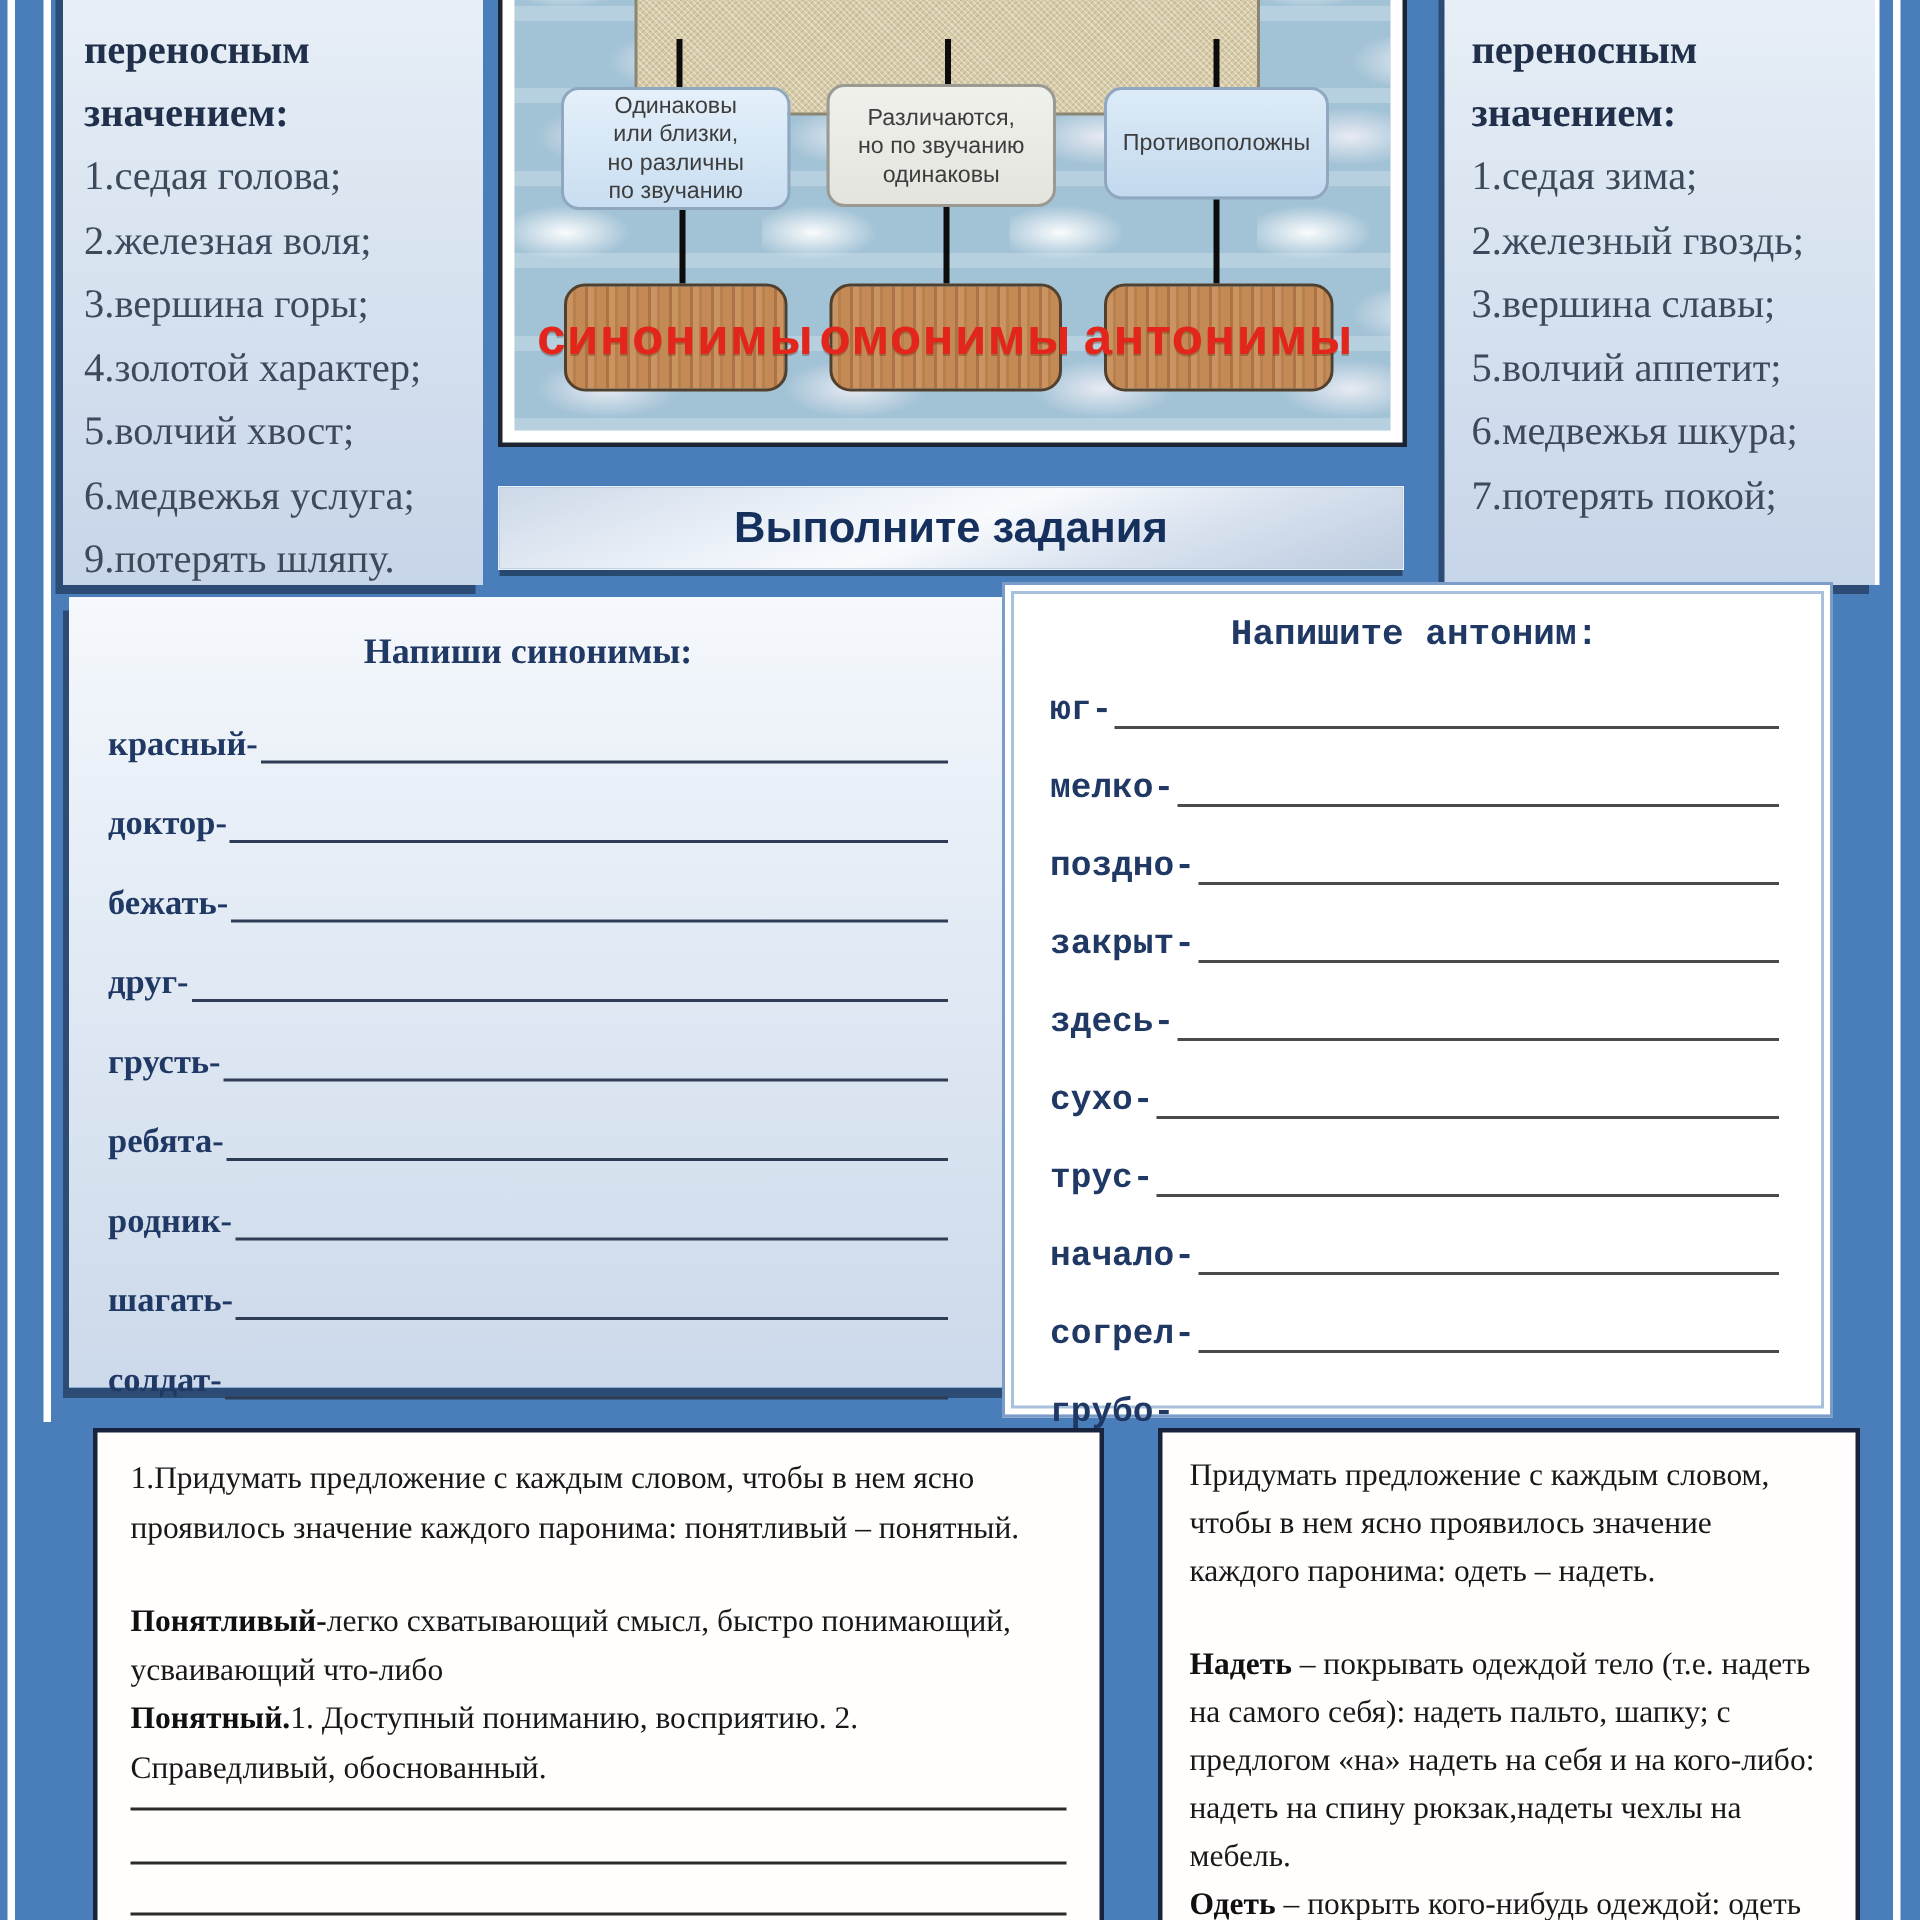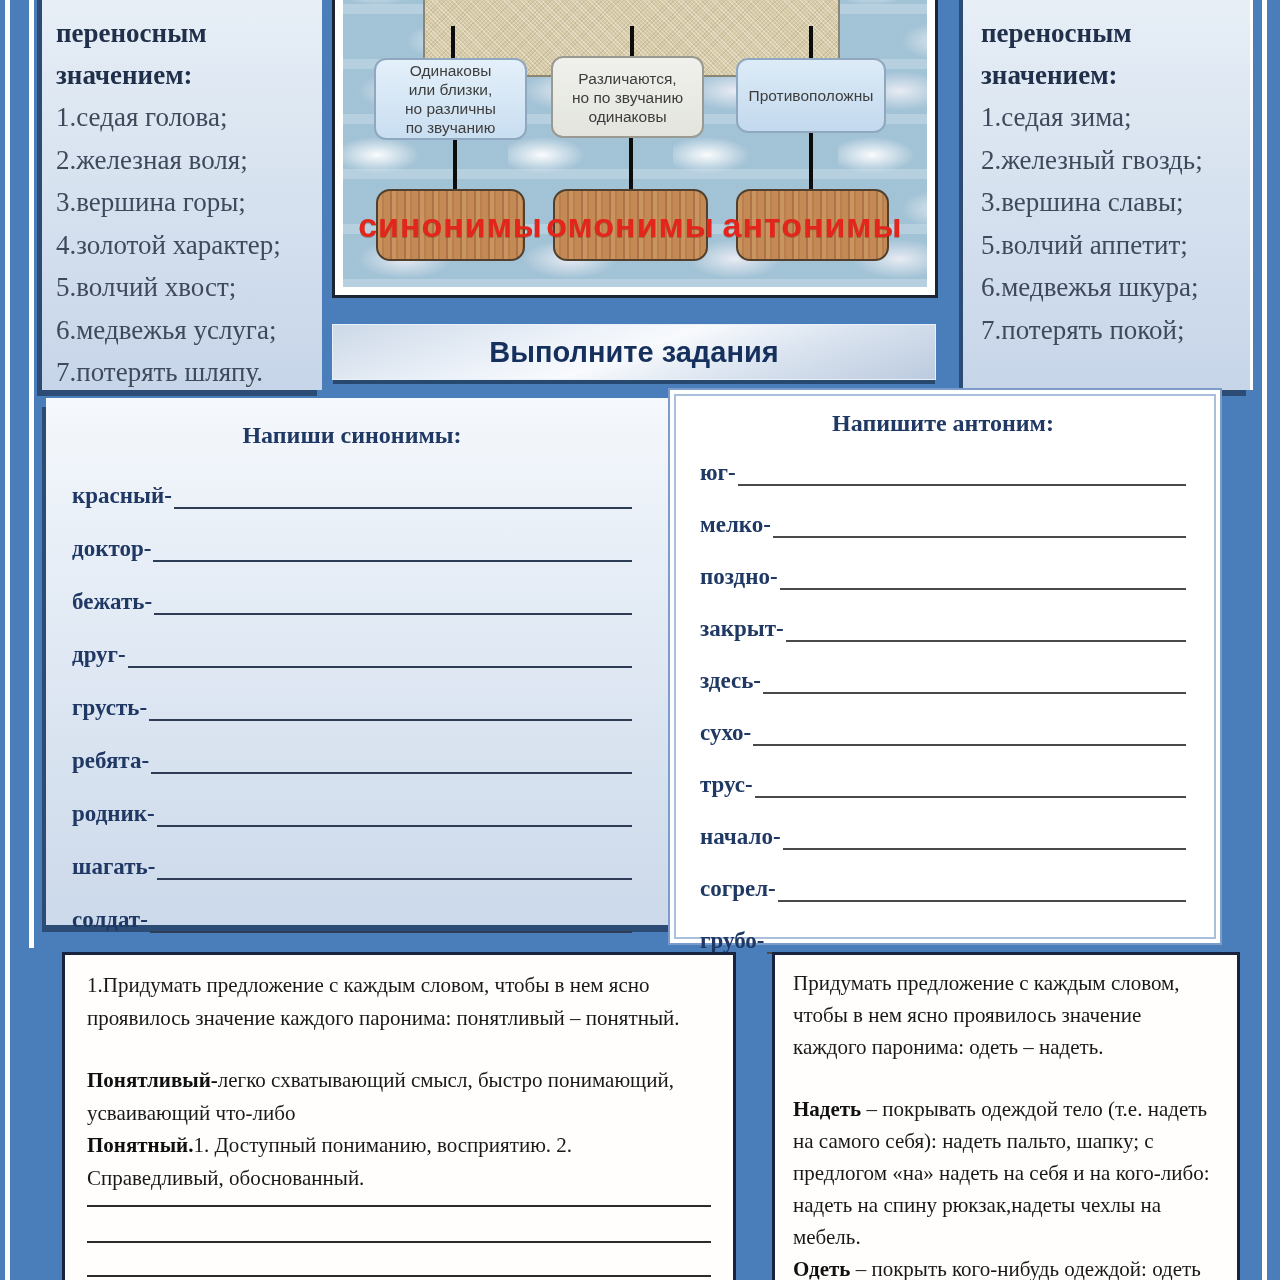--- a/index.html
+++ b/index.html
@@ -49,21 +49,21 @@
           display:flex;align-items:center;justify-content:center;
           font-family:"Liberation Sans", sans-serif;font-weight:bold;font-size:29px;color:#15305c;}
 
   
   .syn-panel{position:absolute;left:46px;top:398px;width:628px;height:527px;box-sizing:border-box;
              background:linear-gradient(180deg,#f5f8fc 0%,#e3ebf5 40%,#ccd9ea 100%);
              box-shadow:-5px 8px 0 -1px #2c4c75;padding:24px 42px 0 26px;}
   .ant-panel{position:absolute;left:668px;top:388px;width:554px;height:557px;box-sizing:border-box;
              background:#ffffff;border:2px solid #7b9cc8;
              box-shadow:inset 0 0 0 4px #ffffff, inset 0 0 0 6px #a9c0dc;
-             padding:20px 34px 0 30px;}
+             padding:20px 34px 0 30px;font-family:Liberation Mono, monospace;}
   .task-title{font-weight:bold;font-size:24px;color:#1f3864;text-align:center;margin-bottom:14px;}
   .fill-row{display:flex;align-items:flex-end;height:53px;padding-bottom:7px;box-sizing:border-box;}
   .ant-panel .fill-row{height:52px;}
   .fill-row .w{font-weight:bold;font-size:23px;color:#1f3864;white-space:nowrap;}
   .fill-row .blank{flex:1;border-bottom:2px solid #2e3d55;height:1px;margin-left:2px;}
   .ant-panel .fill-row .blank{border-bottom-color:#4a4a4a;}
 
   
   .par-panel{position:absolute;box-sizing:border-box;background:#fffefd;border:3px solid #18243e;
              color:#181818;}
@@ -86,21 +86,21 @@
 
   <div class="list-panel" style="left:42px;top:-72px;width:280px;height:462px;padding:84px 8px 0 14px;box-sizing:border-box;">
     <div class="title">переносным</div>
     <div class="title">значением:</div>
     <div class="item">1.седая голова;</div>
     <div class="item">2.железная воля;</div>
     <div class="item">3.вершина горы;</div>
     <div class="item">4.золотой характер;</div>
     <div class="item">5.волчий хвост;</div>
     <div class="item">6.медвежья услуга;</div>
-    <div class="item">7.потерять шляпу.</div>
+    <div class="item">9.потерять шляпу.</div>
   </div>
 
   <div class="list-panel" style="left:963px;top:-72px;width:287px;height:462px;padding:84px 6px 0 18px;box-sizing:border-box;box-shadow:-4px 6px 0 #2c4c75;">
     <div class="title">переносным</div>
     <div class="title">значением:</div>
     <div class="item">1.седая зима;</div>
     <div class="item">2.железный гвоздь;</div>
     <div class="item">3.вершина славы;</div>
     <div class="item">5.волчий аппетит;</div>
     <div class="item">6.медвежья шкура;</div>

